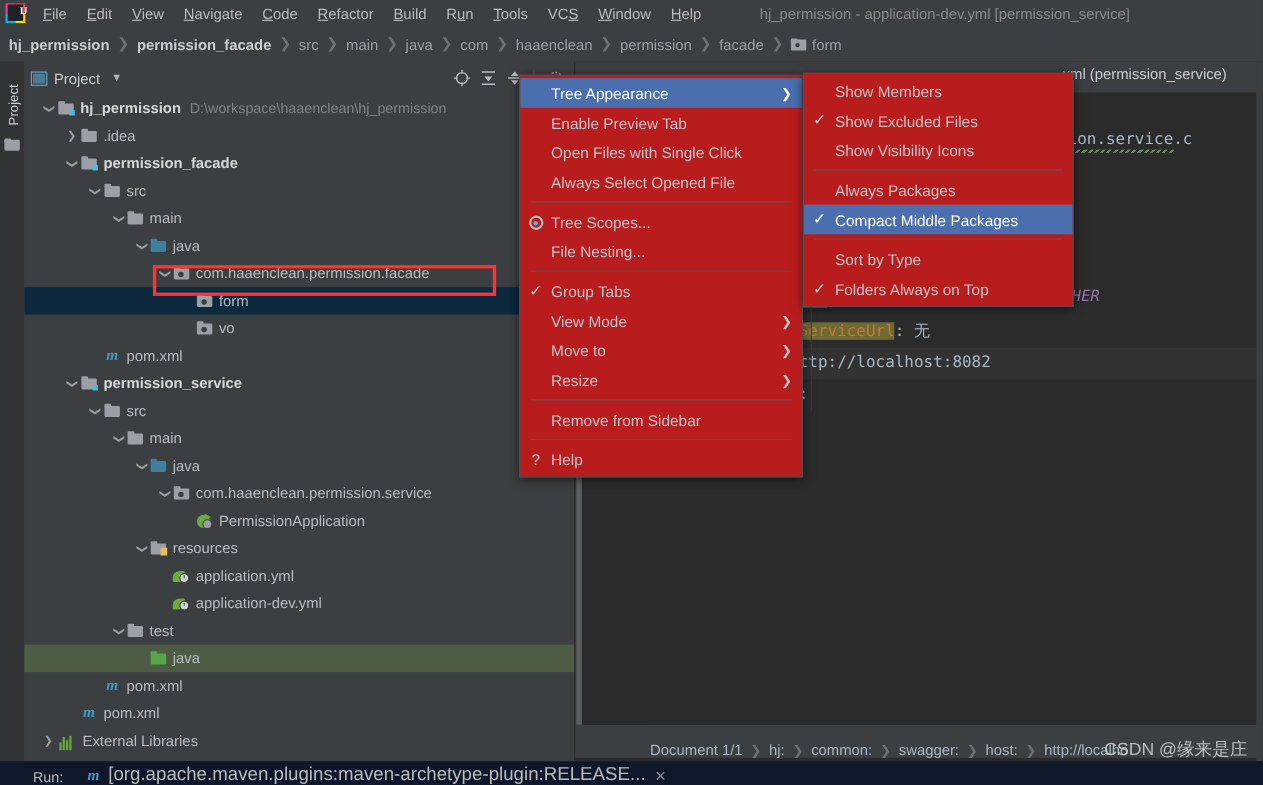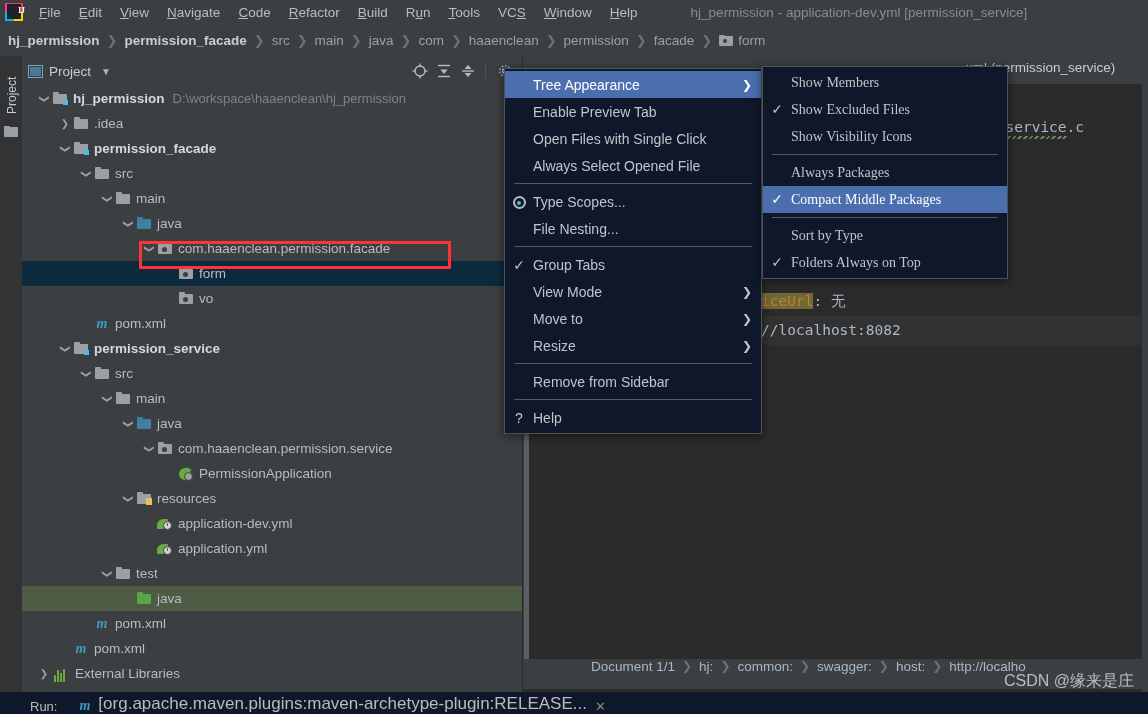--- a/index.html
+++ b/index.html
@@ -103,33 +103,33 @@
   .lnum.cur{color:#a4a3a3;}
   .indentguide{position:absolute;width:1px;background:#3b3b3b;}
   .codetxt{position:absolute;left:136px;white-space:pre;}
   .k{color:#cc7832;}
   .v{color:#a9b7c6;}
   .hl{background:#6d6a35;}
   .curline{position:absolute;left:0;width:619px;height:29px;background:#323232;}
   .squiggle{position:absolute;height:3px;background:repeating-linear-gradient(135deg,#6a8759 0 2px,transparent 2px 4px);}
 
   
-  .menu{position:absolute;background:#0f172a;border:1px solid #4f5356;box-shadow:0 2px 9px rgba(0,0,0,.55);z-index:40;padding:2px 0;margin-left:32px;}
+  .menu{position:absolute;background:#b91c1c;border:1px solid #4f5356;box-shadow:0 2px 9px rgba(0,0,0,.55);z-index:40;padding:2px 0;}
   .menu .item{height:27px;display:flex;align-items:center;padding:0 10px 0 0;color:#c0c5ca;font-size:14px;white-space:nowrap;position:relative;}
   .menu .item.hi{background:#4b6eaf;color:#ffffff;}
   .menu .mark{width:28px;flex:0 0 28px;text-align:center;color:#c0c5ca;font-size:14px;}
   .menu .item.hi .mark{color:#fff;}
   .menu .arr{position:absolute;right:9px;color:#c0c5ca;font-size:12px;}
   .menu .item.hi .arr{color:#fff;}
   .menu .divider{height:1px;background:#555a5d;margin:4px 9px;}
   .radio{display:inline-block;width:13px;height:13px;border-radius:50%;border:2px solid #b6bcc2;box-sizing:border-box;position:relative;vertical-align:middle;}
   .radio:after{content:"";position:absolute;left:2.5px;top:2.5px;width:4px;height:4px;border-radius:50%;background:#4dbbe8;}
 
   
-  .bcbar{position:absolute;left:523px;top:659px;width:625px;height:30px;background:#3c3f41;display:flex;align-items:flex-start;padding-left:68px;box-sizing:border-box;overflow:hidden;}
+  .bcbar{position:absolute;left:523px;top:659px;width:625px;height:30px;background:#3c3f41;display:flex;align-items:flex-end;padding-left:68px;box-sizing:border-box;overflow:hidden;}
   .bcbar .c{color:#a9b7c6;font-size:13.5px;white-space:nowrap;}
   .bcbar .s2{color:#6d7177;margin:0 7px;font-size:12px;}
   .editstub{position:absolute;left:523px;top:659px;width:68px;height:30px;background:#2b2b2b;}
 
   .runbar{position:absolute;left:0;top:692px;width:1148px;height:22px;background:#0f172a;display:flex;align-items:flex-end;}
   .runbar .lab{color:#bbbbbb;font-size:13px;margin-left:30px;}
   .runbar .mv{color:#3f9cc4;font-style:italic;font-weight:bold;font-size:14px;margin-left:22px;font-family:"Liberation Serif",serif;}
   .runbar .cfg{color:#bbbbbb;font-size:17px;margin-left:8px;}
   .runbar .x{color:#888;font-size:13px;margin-left:8px;}
 
@@ -401,30 +401,30 @@
           </span>
           <span class="lbl">resources</span>
         </div>
         <div class="row">
           <span style="display:inline-block;width:113px;flex:0 0 113px"></span>
           <span class="arrow"></span>
           <span class="ic">
             <span class="springleaf"></span>
             <span class="springclk"></span>
           </span>
-          <span class="lbl">application-dev.yml</span>
+          <span class="lbl">application.yml</span>
         </div>
         <div class="row">
           <span style="display:inline-block;width:113px;flex:0 0 113px"></span>
           <span class="arrow"></span>
           <span class="ic">
             <span class="springleaf"></span>
             <span class="springclk"></span>
           </span>
-          <span class="lbl">application.yml</span>
+          <span class="lbl">application-dev.yml</span>
         </div>
         <div class="row">
           <span style="display:inline-block;width:71px;flex:0 0 71px"></span>
           <span class="arrow" style="transform: rotate(90deg);">❯</span>
           <span class="ic fd">
             <span class="tab"></span>
             <span class="bdy"></span>
           </span>
           <span class="lbl">test</span>
         </div>
@@ -509,21 +509,21 @@
         <span class="mark"></span>
         <span>Open Files with Single Click</span>
       </div>
       <div class="item">
         <span class="mark"></span>
         <span>Always Select Opened File</span>
       </div>
       <div class="divider"></div>
       <div class="item">
         <span class="mark"><span class="radio"></span></span>
-        <span>Type Scopes...</span>
+        <span>Tree Scopes...</span>
       </div>
       <div class="item">
         <span class="mark"></span>
         <span>File Nesting...</span>
       </div>
       <div class="divider"></div>
       <div class="item">
         <span class="mark">✓</span>
         <span>Group Tabs</span>
       </div>
@@ -547,21 +547,21 @@
         <span class="mark"></span>
         <span>Remove from Sidebar</span>
       </div>
       <div class="divider"></div>
       <div class="item">
         <span class="mark">?</span>
         <span>Help</span>
       </div>
     </div>
 
-  <div class="menu" id="submenu" style="left:730px;top:66px;width:244px;font-family:Liberation Serif, serif;">
+  <div class="menu" id="submenu" style="left:730px;top:66px;width:244px;">
       <div class="item">
         <span class="mark"></span>
         <span>Show Members</span>
       </div>
       <div class="item">
         <span class="mark">✓</span>
         <span>Show Excluded Files</span>
       </div>
       <div class="item">
         <span class="mark"></span>

